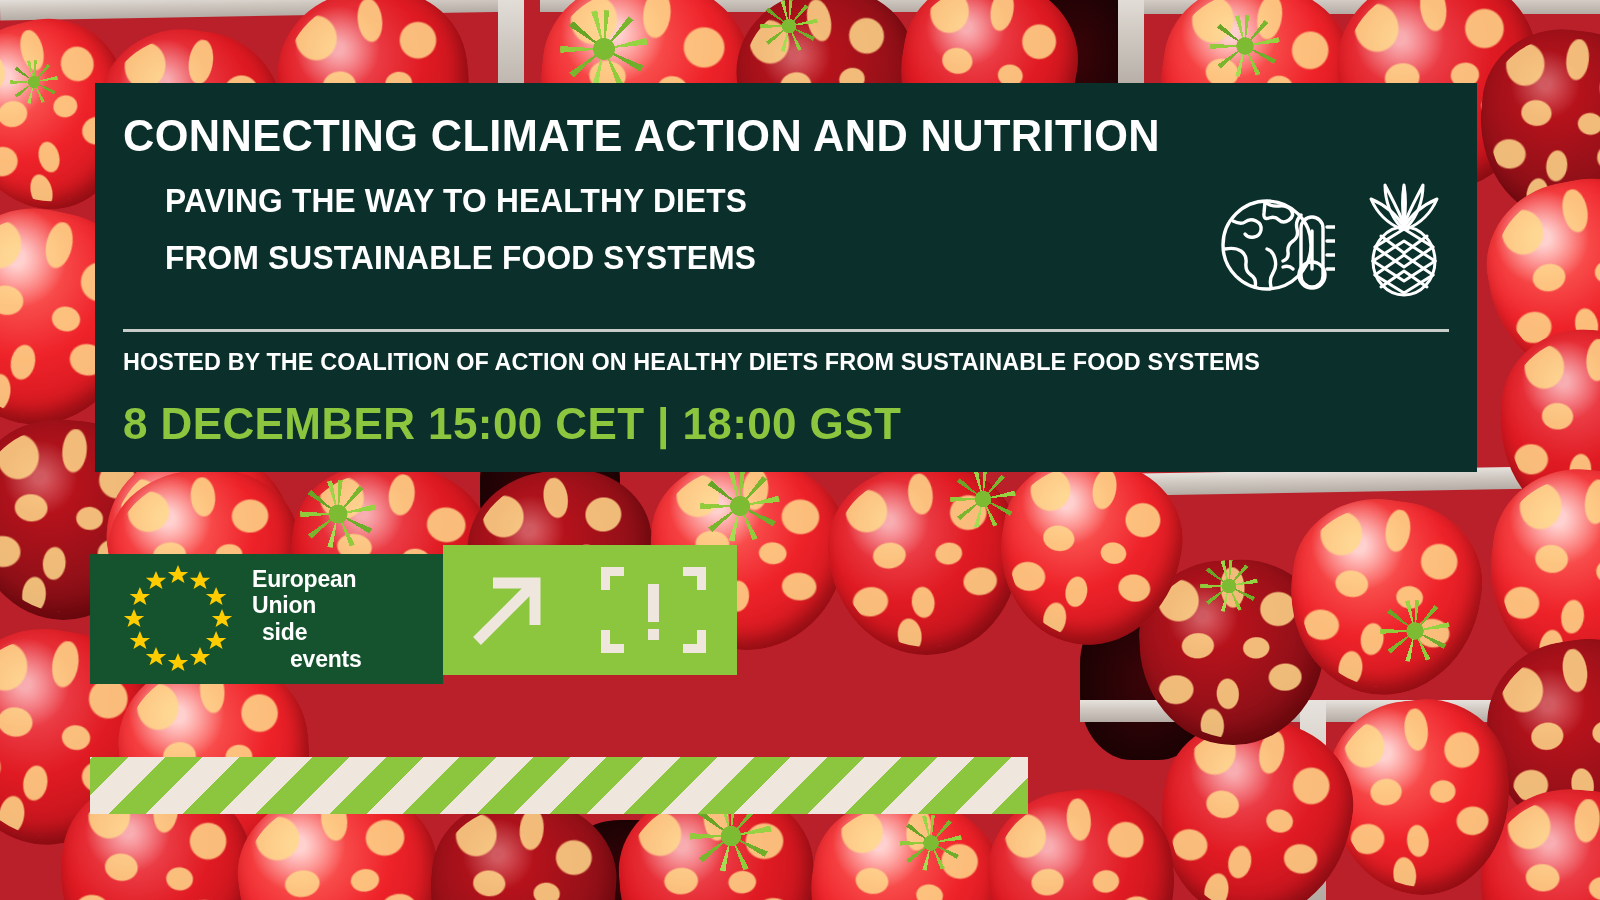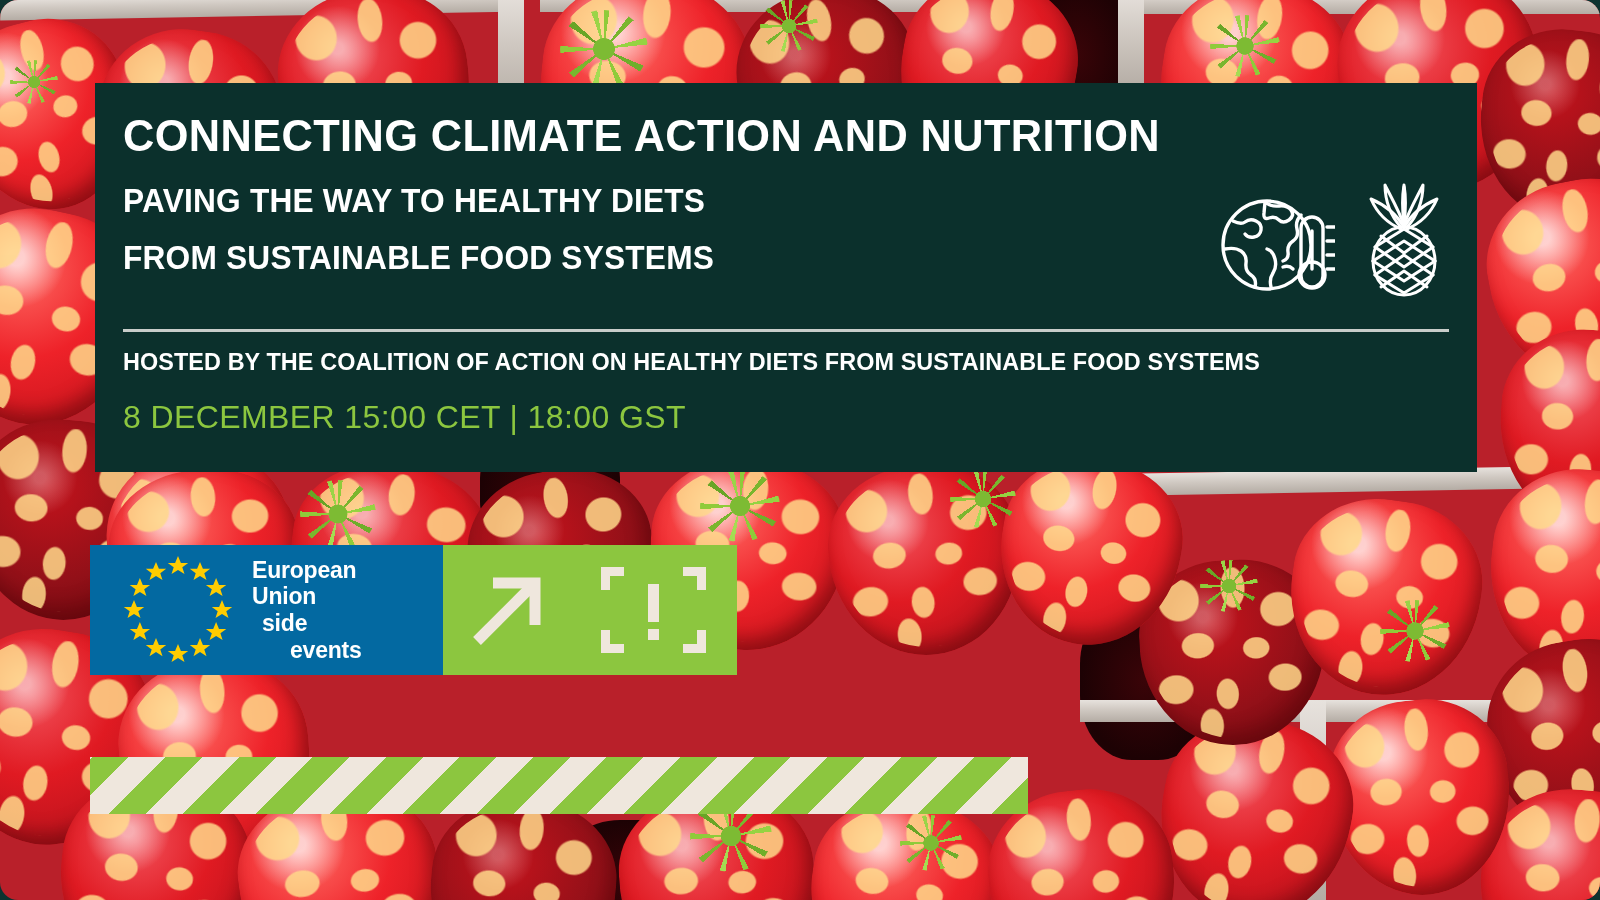--- a/index.html
+++ b/index.html
@@ -10,21 +10,20 @@
     overflow: hidden;
     font-family: "Liberation Sans", sans-serif;
     background: #0d3330;
   }
 
   #stage {
     position: relative;
     width: 1600px;
     height: 900px;
     overflow: hidden;
-    border-radius: 18px;
   }
 
   
   .photo-bg {
     position: absolute;
     inset: 0;
     background: #b9202a;
     overflow: hidden;
   }
   .berry-layer { position: absolute; inset: 0; }
@@ -123,21 +122,21 @@
   .subline {
     color: #ffffff;
     font-size: 33px;
     font-weight: bold;
     letter-spacing: 0.2px;
     line-height: 1.72;
     white-space: nowrap;
     transform: scaleX(.96);
     transform-origin: left center;
   }
-  .sub-wrap { margin-top: 14px; }
+  .sub-wrap { margin-top: 14px; margin-left: 42px; }
 
   .icon-cluster {
     position: absolute;
     right: 30px;
     top: 98px;
     display: flex;
     align-items: flex-end;
     gap: 26px;
   }
 
@@ -160,37 +159,37 @@
     letter-spacing: 0.1px;
     white-space: nowrap;
     transform: scaleX(.995);
     transform-origin: left center;
   }
   .datetime {
     position: absolute;
     left: 28px;
     top: 316px;
     color: #8cc63f;
-    font-size: 32px;
-    font-weight: normal;
+    font-size: 44px;
+    font-weight: bold;
     letter-spacing: 0.4px;
     white-space: nowrap;
   }
 
   
   .logo-band {
     position: absolute;
     left: 90px;
     top: 545px;
     width: 938px;
     height: 130px;
     display: flex;
   }
   .cell { position: relative; height: 100%; }
-  .cell-eu   { width: 353px; background: #0369a1; display: flex; align-items: center; }
+  .cell-eu   { width: 353px; background: #14532d; display: flex; align-items: center; margin-top: 9px; }
   .cell-arrow{ width: 127px; background: #8cc63f; }
   .cell-act  { width: 291px; background: #1141c8; display: flex; align-items: center; justify-content: center; }
   .cell-excl { width: 167px; background: #8cc63f; }
 
   .eu-stars { position: relative; width: 120px; height: 112px; margin-left: 28px; flex: 0 0 auto; }
   .eu-words {
     color: #ffffff;
     font-size: 23px;
     font-weight: bold;
     line-height: 1.16;

